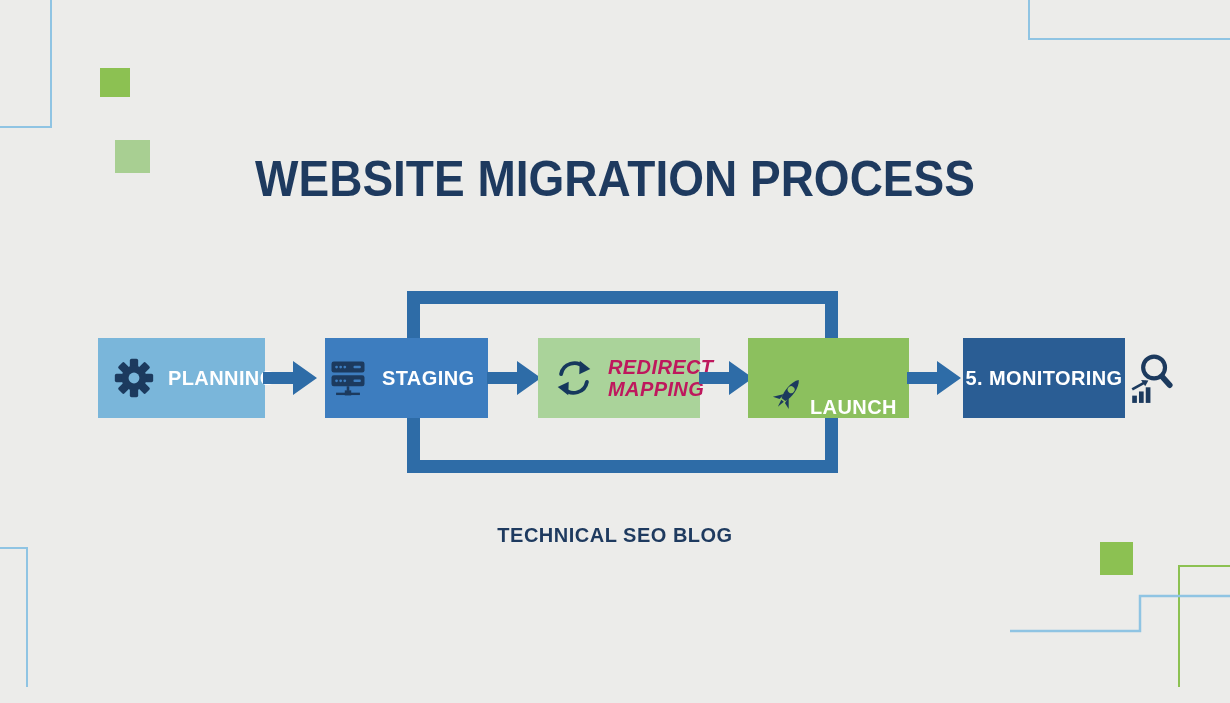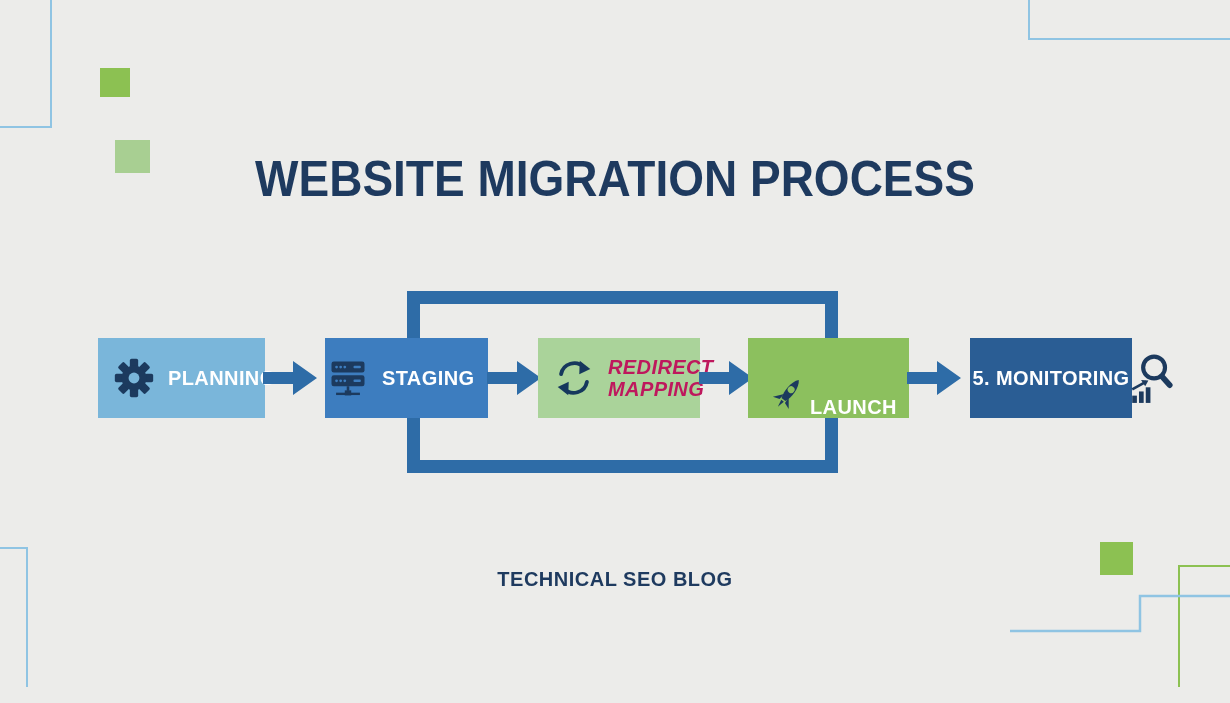--- a/index.html
+++ b/index.html
@@ -25,21 +25,20 @@
     font-size:50px;font-weight:bold;letter-spacing:0px;
     color:#1e3a5f;
     transform:scaleX(0.92);transform-origin:center;
     white-space:nowrap;
   }
   .footer{
     position:absolute;top:524px;left:0;width:1230px;
     text-align:center;
     font-size:20px;font-weight:bold;letter-spacing:0.5px;
     color:#1e3a5f;
-    margin-top:44px;
   }
 
   
   .frame{
     position:absolute;left:407px;top:291px;width:431px;height:182px;
     border:13px solid #2e6ca7;box-sizing:border-box;
     z-index:1;
   }
 
   
@@ -50,21 +49,21 @@
     z-index:2;
   }
   .step-label{
     font-weight:bold;font-size:20px;letter-spacing:0.4px;
     line-height:1.12;
   }
   .step-planning   {left:98px; width:167px;background:#7ab6da;padding-left:16px;gap:14px;}
   .step-staging    {left:325px;width:163px;background:#3d7dbf;padding-left:1px;gap:12px;}
   .step-redirect   {left:538px;width:162px;background:#aad39a;padding-left:13px;gap:11px;}
   .step-launch     {left:748px;width:161px;background:#8cc05e;padding-left:16px;align-items:flex-end;}
-  .step-monitoring {left:963px;width:162px;background:#2a5d94;justify-content:center;margin-left:7px;}
+  .step-monitoring {left:963px;width:162px;background:#2a5d94;justify-content:center;}
   .step-planning .step-label,
   .step-staging .step-label,
   .step-launch .step-label,
   .step-monitoring .step-label{color:#ffffff;}
   .step-redirect .step-label{color:#be185d;width:104px;font-style:italic;}
 
   .icon{flex:0 0 auto;display:block;}
 
   
   .arrow{position:absolute;top:359px;z-index:2;}

